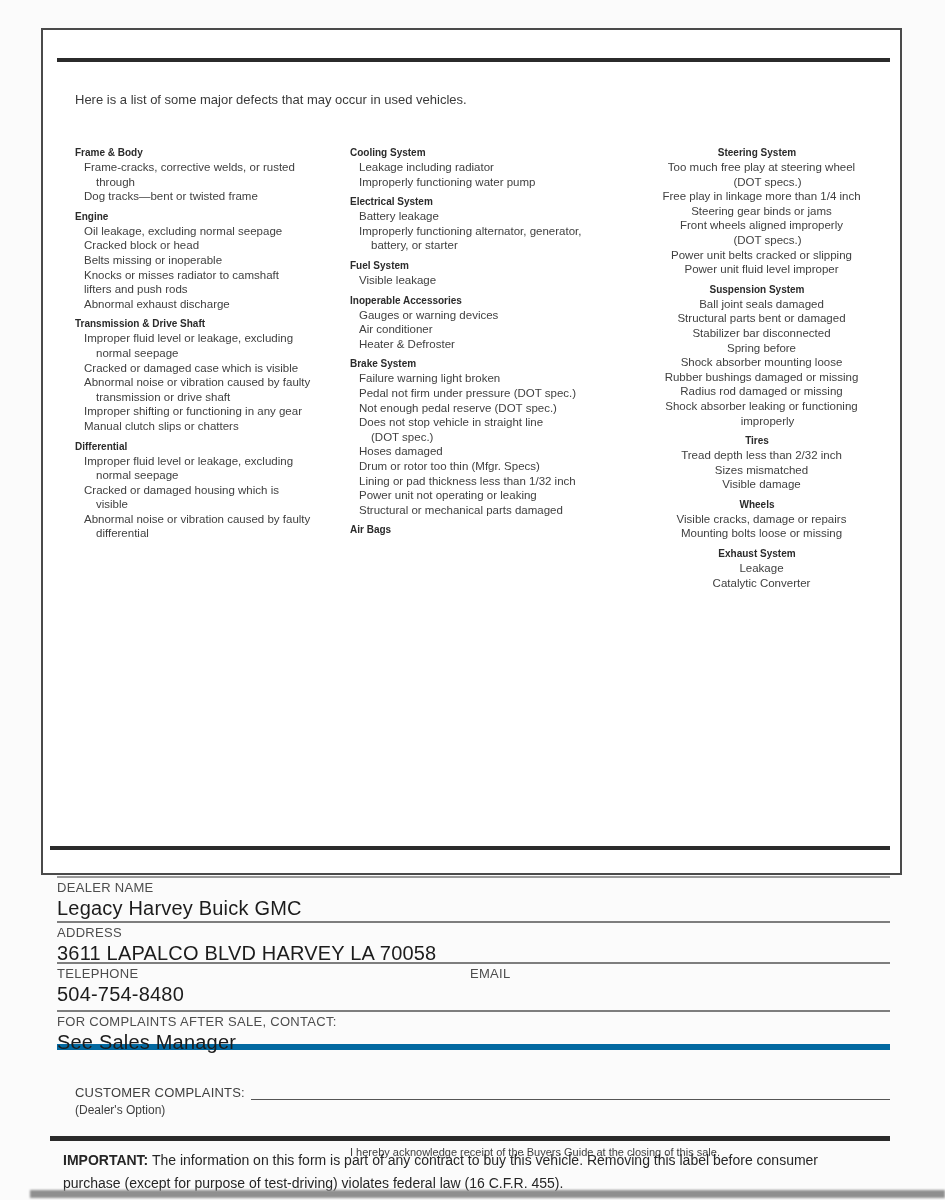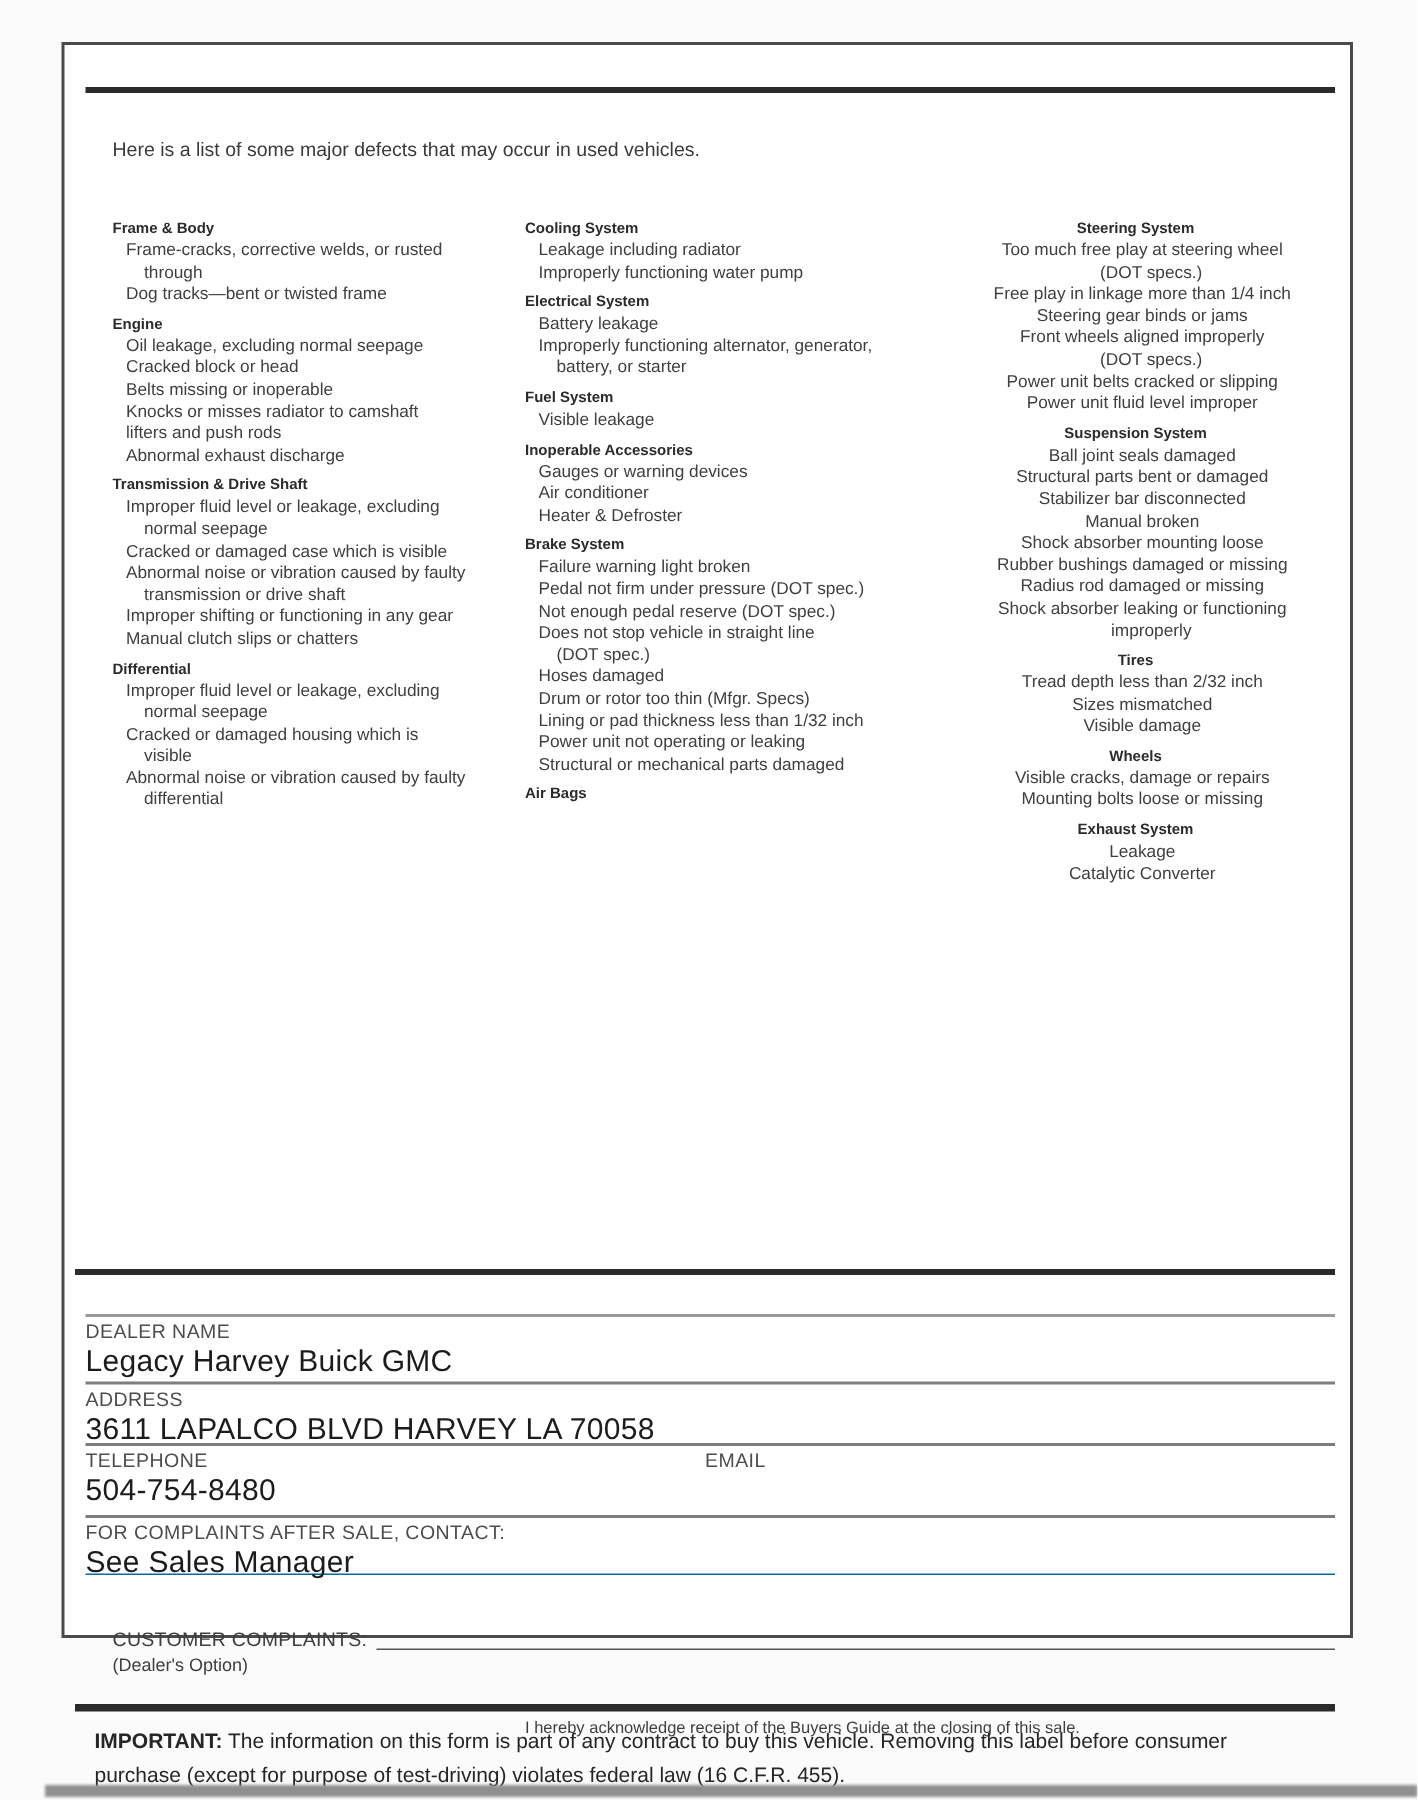--- a/index.html
+++ b/index.html
@@ -3,21 +3,21 @@
 <meta charset="utf-8">
 <style>
   html,body{margin:0;padding:0;}
   body{
     width:945px;height:1200px;position:relative;overflow:hidden;
     background:#fbfbfb;
     font-family:"Liberation Sans", sans-serif;
     -webkit-font-smoothing:antialiased;
   }
   .page{
-    position:absolute;left:41px;top:28px;width:861px;height:1064px;
+    position:absolute;left:41px;top:28px;width:861px;height:847px;
     background:#ffffff;border:2px solid #4a4a4a;box-sizing:border-box;
   }
   .rule-thick{position:absolute;background:#2b2b2b;}
   .top-rule{left:14px;top:28px;width:833px;height:4px;}
   .mid-rule{left:7px;top:816px;width:840px;height:4px;}
   .bottom-rule{left:7px;top:1106px;width:840px;height:5px;}
   .intro{
     position:absolute;left:32px;top:62px;font-size:13px;color:#3a3a3a;
   }
   .col{
@@ -36,21 +36,21 @@
   .dealer{
     position:absolute;left:14px;top:846px;width:833px;
   }
   .field-row{
     border-top:2px solid #7e7e7e;box-sizing:border-box;position:relative;
     padding-top:2px;
   }
   .field-row:nth-child(1){height:45px;border-top-color:#9a9a9a;}
   .field-row:nth-child(2){height:41px;}
   .field-row:nth-child(3){height:48px;}
-  .field-row:nth-child(4){height:40px;border-bottom:1px solid #0369a1;}
+  .field-row:nth-child(4){height:40px;border-bottom:6px solid #0369a1;}
   .field-label{
     font-size:13px;color:#4d4d4d;letter-spacing:.3px;line-height:16px;
   }
   .field-label.second{position:absolute;left:413px;top:2px;}
   .field-value{
     font-size:20px;color:#1c1c1c;line-height:23px;margin-top:1px;
     letter-spacing:.2px;
   }
   .sig-row{
     position:absolute;left:32px;top:1055px;width:815px;display:flex;align-items:flex-end;
@@ -166,21 +166,21 @@
         <div class="item">Front wheels aligned improperly
 (DOT specs.)</div>
         <div class="item">Power unit belts cracked or slipping</div>
         <div class="item">Power unit fluid level improper</div>
       </div>
       <div>
         <div class="sec-heading">Suspension System</div>
         <div class="item">Ball joint seals damaged</div>
         <div class="item">Structural parts bent or damaged</div>
         <div class="item">Stabilizer bar disconnected</div>
-        <div class="item">Manual broken</div>
+        <div class="item">Spring before</div>
         <div class="item">Shock absorber mounting loose</div>
         <div class="item">Rubber bushings damaged or missing</div>
         <div class="item">Radius rod damaged or missing</div>
         <div class="item">Shock absorber leaking or functioning
 improperly</div>
       </div>
       <div>
         <div class="sec-heading">Tires</div>
         <div class="item">Tread depth less than 2/32 inch</div>
         <div class="item">Sizes mismatched</div>

